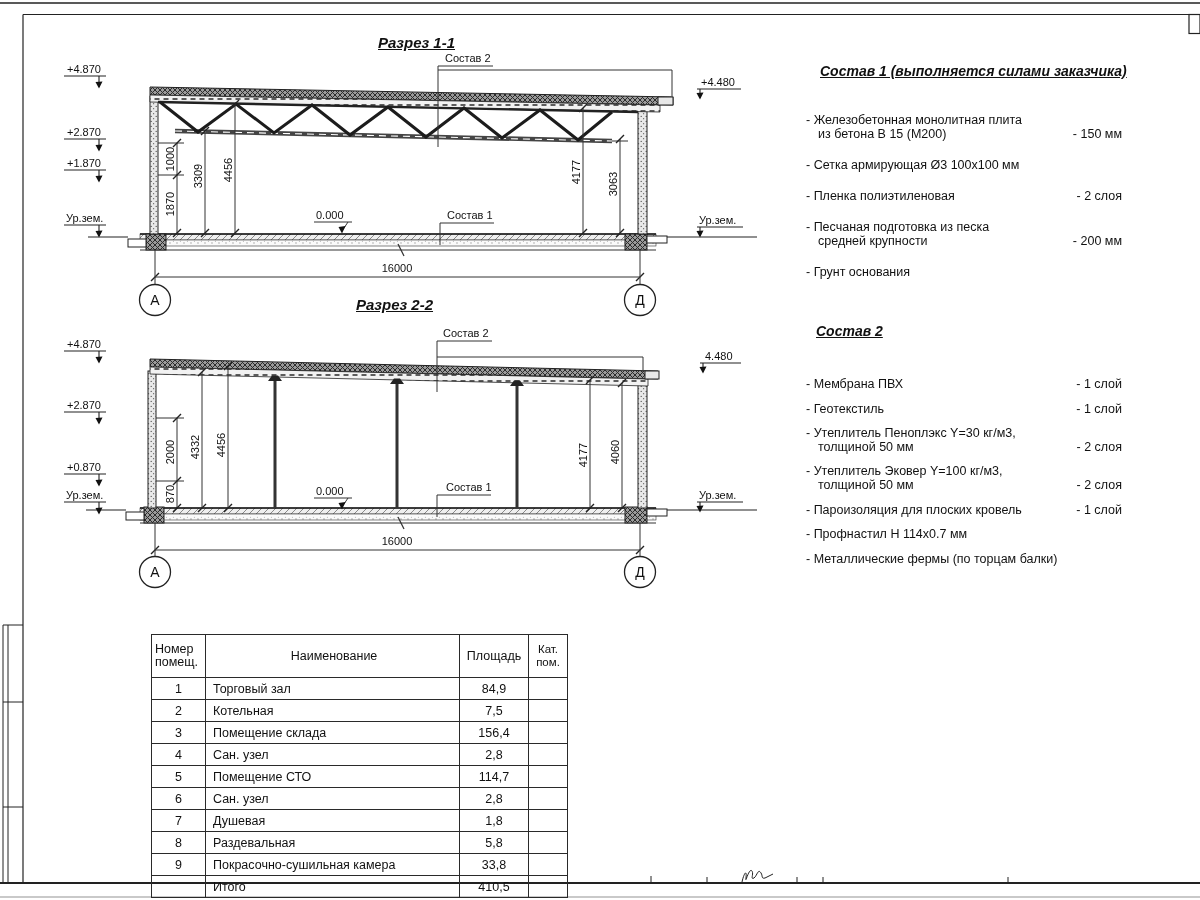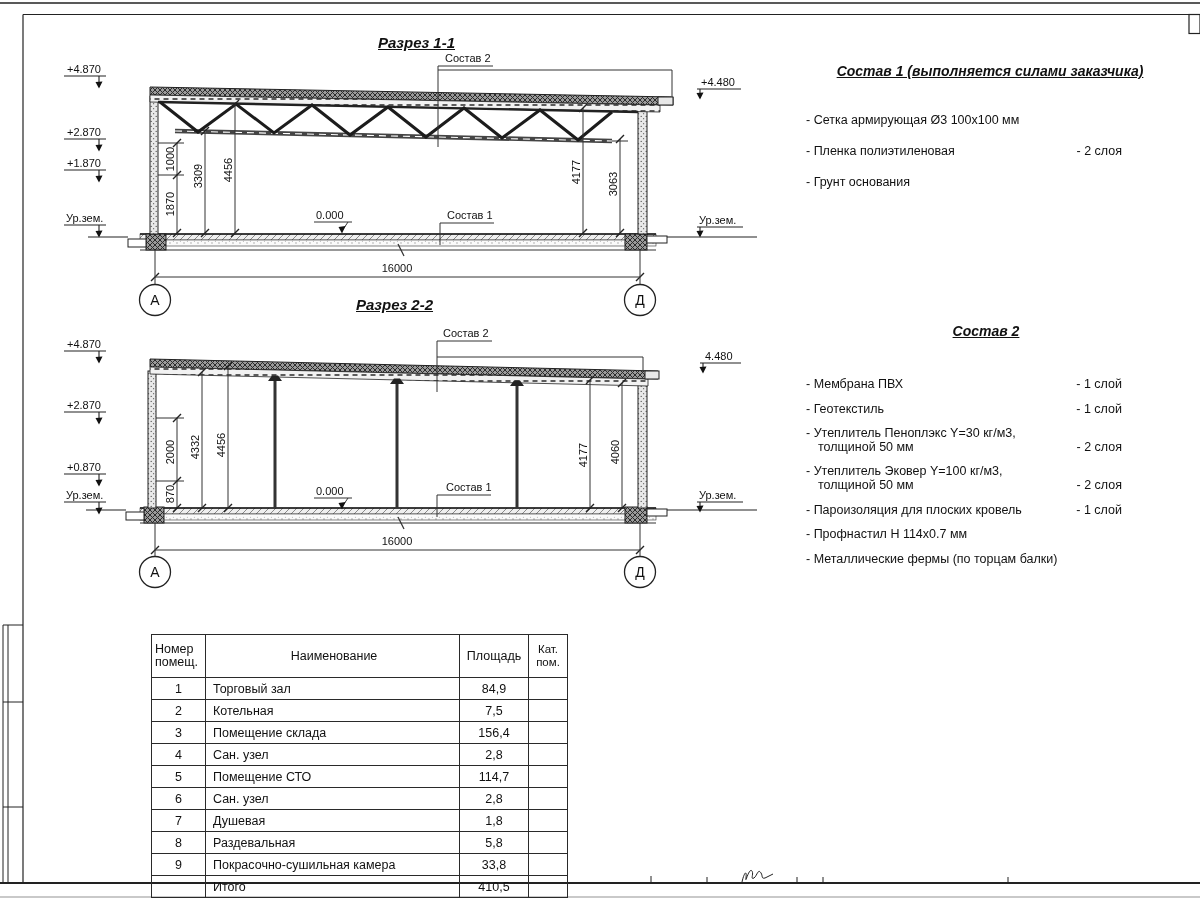--- a/index.html
+++ b/index.html
@@ -2,21 +2,21 @@
 <html><head>
 <meta charset="utf-8">
 <style>
   html,body{margin:0;padding:0;background:#fff;}
   body{width:1200px;height:900px;position:relative;overflow:hidden;
        font-family:"Liberation Sans", sans-serif;color:#111;}
   .page{position:absolute;inset:0;}
   svg.draw{position:absolute;left:0;top:0;}
   svg text{font-family:"Liberation Sans", sans-serif;fill:#111;}
   .hd{position:absolute;font-weight:bold;font-style:italic;text-decoration:underline;white-space:nowrap;}
-  .hd-center{text-align:center;white-space:nowrap;}
+  .hd-center{white-space:nowrap;}
   .comp{position:absolute;left:806px;width:316px;font-size:12.5px;}
   .comp .ci{display:flex;align-items:flex-end;margin-bottom:17px;}
   .comp.c2 .ci{margin-bottom:11px;}
   .comp .nm{white-space:pre-line;padding-left:12px;text-indent:-12px;line-height:14px;max-width:242px;}
   .comp.c2 .nm{line-height:13.5px;}
   .comp .val{margin-left:auto;white-space:nowrap;line-height:14px;}
   table.rooms{position:absolute;left:151px;top:626px;border-collapse:collapse;
       font-size:12.5px;table-layout:fixed;width:380px;margin-top:8px;}
   table.rooms th,table.rooms td{border:1px solid #2a2a2a;padding:0 4px;overflow:hidden;}
   table.rooms th{font-weight:normal;height:42px;}
@@ -208,26 +208,36 @@
   </g>
 </svg>
 
 <div class="hd" style="left:378px;top:34px;font-size:15px;">Разрез 1-1</div>
 <div class="hd" style="left:356px;top:296px;font-size:15px;">Разрез 2-2</div>
 <div class="hd hd-center" style="left:820px;top:63px;width:340px;font-size:14px;">Состав 1 (выполняется силами заказчика)</div>
 <div class="hd hd-center" style="left:816px;top:323px;width:340px;font-size:14px;">Состав 2</div>
 
 <div class="comp c1" style="top:113px;">
   <div class="ci">
+        <span class="nm">- Железобетонная  монолитная плита
+из бетона В 15 (М200)</span>
+        <span class="val">- 150 мм</span>
+      </div>
+  <div class="ci">
         <span class="nm">- Сетка армирующая Ø3 100х100 мм</span>
         <span class="val"></span>
       </div>
   <div class="ci">
         <span class="nm">- Пленка полиэтиленовая</span>
         <span class="val">-  2 слоя</span>
+      </div>
+  <div class="ci">
+        <span class="nm">- Песчаная подготовка из песка
+средней крупности</span>
+        <span class="val">- 200 мм</span>
       </div>
   <div class="ci">
         <span class="nm">- Грунт основания</span>
         <span class="val"></span>
       </div>
 </div>
 
 <div class="comp c2" style="top:377px;">
   <div class="ci">
         <span class="nm">- Мембрана ПВХ</span>

